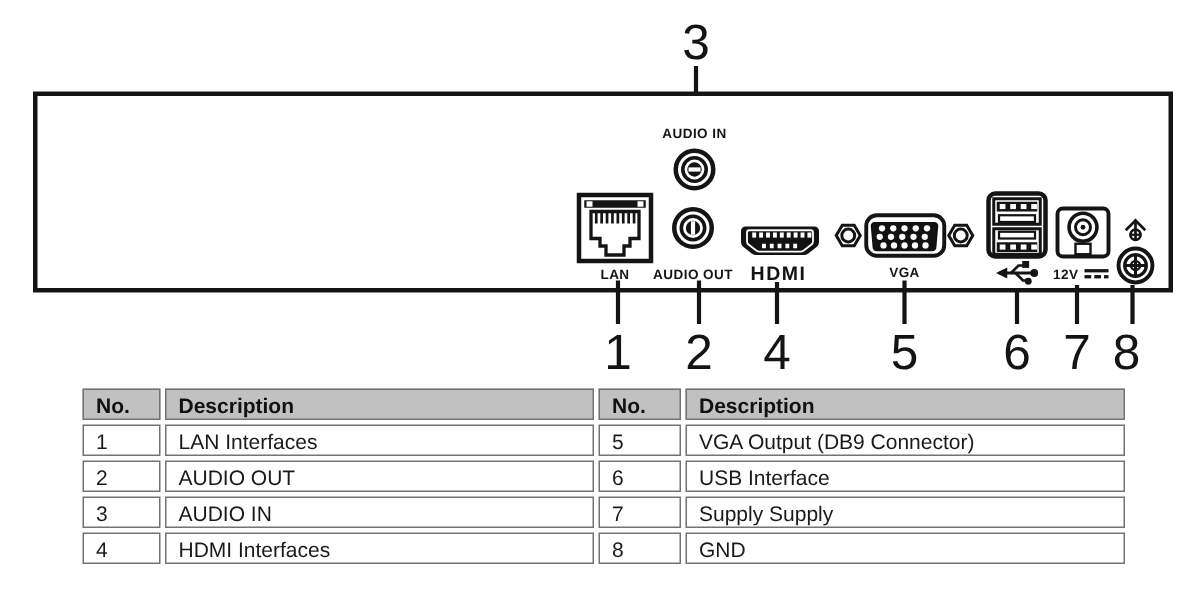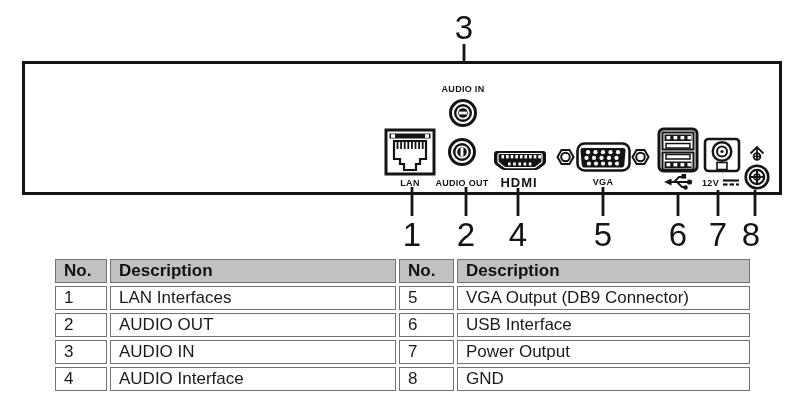--- a/index.html
+++ b/index.html
@@ -17,21 +17,21 @@
   .callout-num { font-size: 33px; }
   .port-label { font-size: 9px; font-weight: bold; letter-spacing: 0.3px; }
   .hdmi-logo { font-size: 13px; font-weight: 800; letter-spacing: 1px; }
 
   .table-wrap { position: absolute; left: 52px; top: 256px; }
   table.spec {
     border-collapse: separate;
     border-spacing: 3px;
     table-layout: fixed;
     width: 701px;
-    font-size: 17px;
+    font-size: 14px;
   }
   table.spec th, table.spec td {
     box-sizing: border-box;
     border: 1px solid #737373;
     height: 21px;
     padding: 1px 8px;
     vertical-align: middle;
     text-align: left;
     white-space: nowrap;
     overflow: hidden;
@@ -244,25 +244,25 @@
         <tr>
           <td>2</td>
           <td>AUDIO OUT</td>
           <td>6</td>
           <td>USB Interface</td>
         </tr>
         <tr>
           <td>3</td>
           <td>AUDIO IN</td>
           <td>7</td>
-          <td>Power Output</td>
+          <td>Supply Supply</td>
         </tr>
         <tr>
           <td>4</td>
-          <td>AUDIO Interface</td>
+          <td>HDMI Interfaces</td>
           <td>8</td>
           <td>GND</td>
         </tr>
       </tbody>
     </table>
   </div>
 
 </div>
 
 </body></html>

